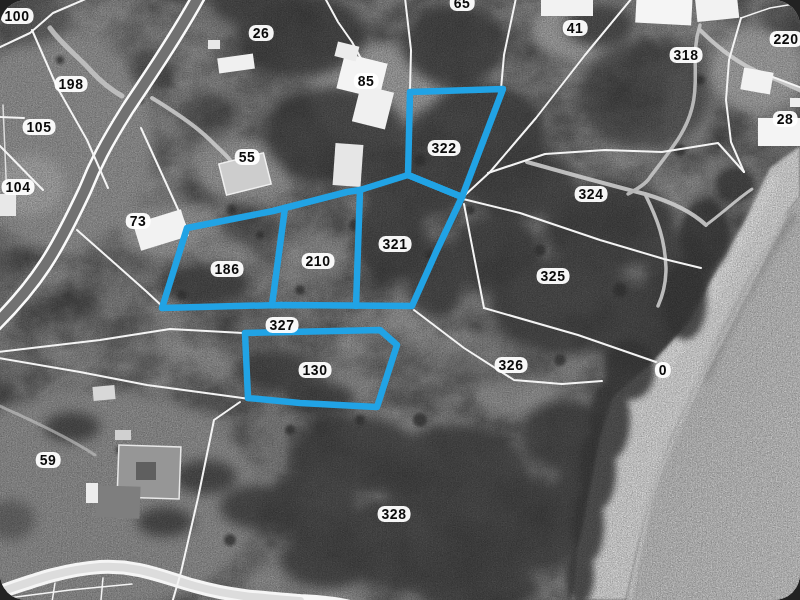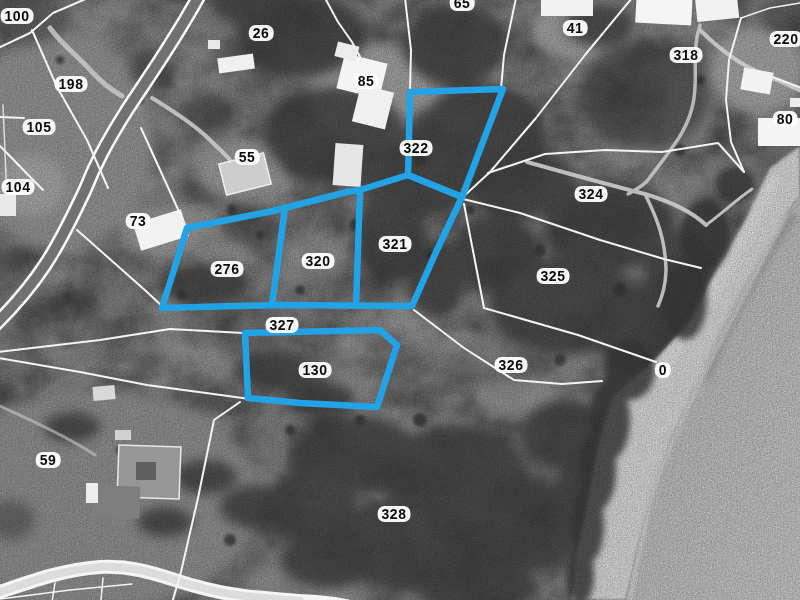--- a/index.html
+++ b/index.html
@@ -1,18 +1,18 @@
 <!DOCTYPE html>
 <html><head>
 <meta charset="utf-8">
 <style>
   html,body{margin:0;padding:0;background:#222;}
   .map-root{
     position:relative;width:800px;height:600px;overflow:hidden;
-    background:#404040;font-family:"Liberation Sans",sans-serif;
+    background:#404040;font-family:"Liberation Sans",sans-serif;border-radius:26px;
   }
   .map-root svg{position:absolute;left:0;top:0;}
   .labels-layer{position:absolute;left:0;top:0;width:100%;height:100%;pointer-events:none;}
   .map-label{
     position:absolute;transform:translate(-50%,-50%);
     background:rgba(255,255,255,0.95);color:#0a0a0a;
     font-size:14px;font-weight:bold;line-height:1.15;
     padding:0px 4px;border-radius:7px;white-space:nowrap;
     letter-spacing:0.5px;
   }
@@ -258,29 +258,29 @@
 <div class="labels-layer">
   <div class="map-label" style="left:17px;top:16px">100</div>
   <div class="map-label" style="left:261px;top:33px">26</div>
   <div class="map-label" style="left:462px;top:3px">65</div>
   <div class="map-label" style="left:575px;top:28px">41</div>
   <div class="map-label" style="left:686px;top:55px">318</div>
   <div class="map-label" style="left:786px;top:39px">220</div>
   <div class="map-label" style="left:71px;top:84px">198</div>
   <div class="map-label" style="left:366px;top:81px">85</div>
   <div class="map-label" style="left:39px;top:127px">105</div>
-  <div class="map-label" style="left:785px;top:119px">80</div>
+  <div class="map-label" style="left:785px;top:119px">28</div>
   <div class="map-label" style="left:247px;top:157px">55</div>
   <div class="map-label" style="left:18px;top:187px">104</div>
   <div class="map-label" style="left:591px;top:194px">324</div>
   <div class="map-label" style="left:138px;top:221px">73</div>
-  <div class="map-label" style="left:416px;top:148px">322</div>
+  <div class="map-label" style="left:444px;top:148px">322</div>
   <div class="map-label" style="left:395px;top:244px">321</div>
-  <div class="map-label" style="left:227px;top:269px">276</div>
-  <div class="map-label" style="left:318px;top:261px">320</div>
+  <div class="map-label" style="left:227px;top:269px">186</div>
+  <div class="map-label" style="left:318px;top:261px">210</div>
   <div class="map-label" style="left:553px;top:276px">325</div>
   <div class="map-label" style="left:282px;top:325px">327</div>
   <div class="map-label" style="left:315px;top:370px">130</div>
   <div class="map-label" style="left:511px;top:365px">326</div>
   <div class="map-label" style="left:663px;top:370px">0</div>
   <div class="map-label" style="left:48px;top:460px">59</div>
   <div class="map-label" style="left:394px;top:514px">328</div>
 </div>
 
 </div>

